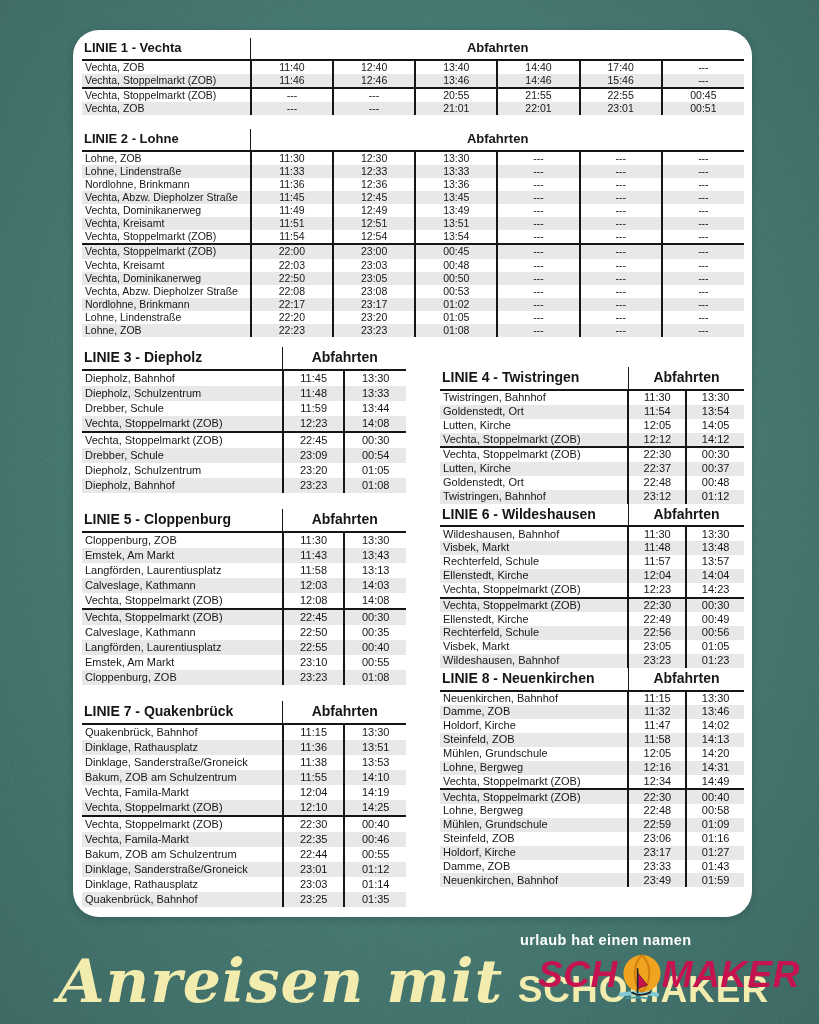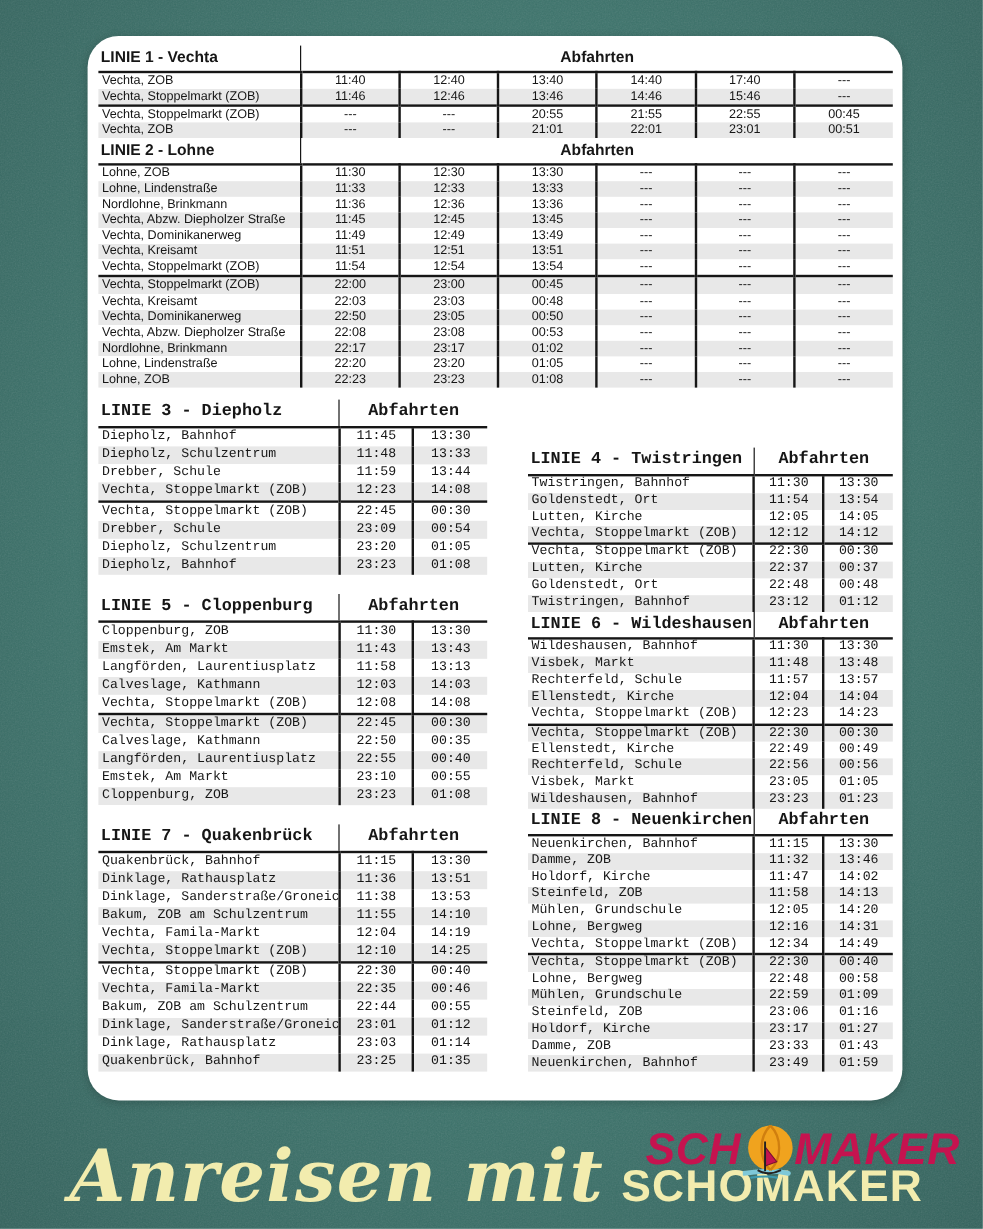--- a/index.html
+++ b/index.html
@@ -11,23 +11,23 @@
   .grain { position:absolute; inset:0; width:819px; height:1024px; opacity:.14; pointer-events:none; }
 
   .card {
     position:absolute; left:73px; top:30px; width:679px; height:887px;
     background:#ffffff; border-radius:26px; box-sizing:border-box;
     padding:8px 8px 8px 9px; overflow:hidden;
     box-shadow:0 2px 8px rgba(0,0,0,.18);
   }
 
   section.tbl { width:100%; }
-  #sec-t0 { }
+  #sec-t0 { margin-bottom:14px; }
   #sec-t1 { margin-bottom:10px; }
-  .cols { display:flex; gap:34px; align-items:flex-end;font-family:Liberation Mono, monospace; }
+  .cols { display:flex; gap:34px; align-items:center; }
   .col-left  { width:324px; display:flex; flex-direction:column; gap:16px; }
   .col-right { width:304px; display:flex; flex-direction:column; gap:0; }
 
   table { width:100%; border-collapse:collapse; table-layout:fixed; color:#161616; }
   thead th {
     font-weight:bold; text-align:left; vertical-align:bottom;
     border-bottom:2.5px solid #161616; padding:3px 0 3px 2px; line-height:1.12;
   }
   th.abf { text-align:center; border-left:1.5px solid #161616; padding-left:0; }
   tbody td { line-height:1.06; vertical-align:middle; }
@@ -695,20 +695,21 @@
     </div>
   </div>
 </div>
 
 <div class="footer">
   <div class="tagline">
     <span class="script">Anreisen mit</span>
     <span class="brand">SCHOMAKER</span>
   </div>
   <div class="logo">
+    <div class="logo-top">urlaub hat einen namen</div>
     <div class="logo-brand">
       <span>SCH</span>
       <svg class="balloon" width="46" height="52" viewBox="0 0 50 56" xmlns="http://www.w3.org/2000/svg">
         <path d="M1 47 q24 -4 42 0" stroke="#7ec8d8" stroke-width="4.5" fill="none" stroke-linecap="round"></path>
         <path d="M8 51 q14 -2 24 0" stroke="#3d9aae" stroke-width="2" fill="none" stroke-linecap="round"></path>
         <circle cx="26" cy="23" r="21" fill="#f0a31e"></circle>
         <path d="M26 2 C 15 13, 15 33, 26 44" stroke="#d07f0f" stroke-width="2.2" fill="none"></path>
         <path d="M26 2 C 37 13, 37 33, 26 44" stroke="#d07f0f" stroke-width="2.2" fill="none"></path>
         <path d="M21 40 L21 22 L32 36 Z" fill="#c5134f" stroke="#7a1033" stroke-width="1"></path>
         <path d="M21 17 L21 45" stroke="#222222" stroke-width="1.8"></path>

